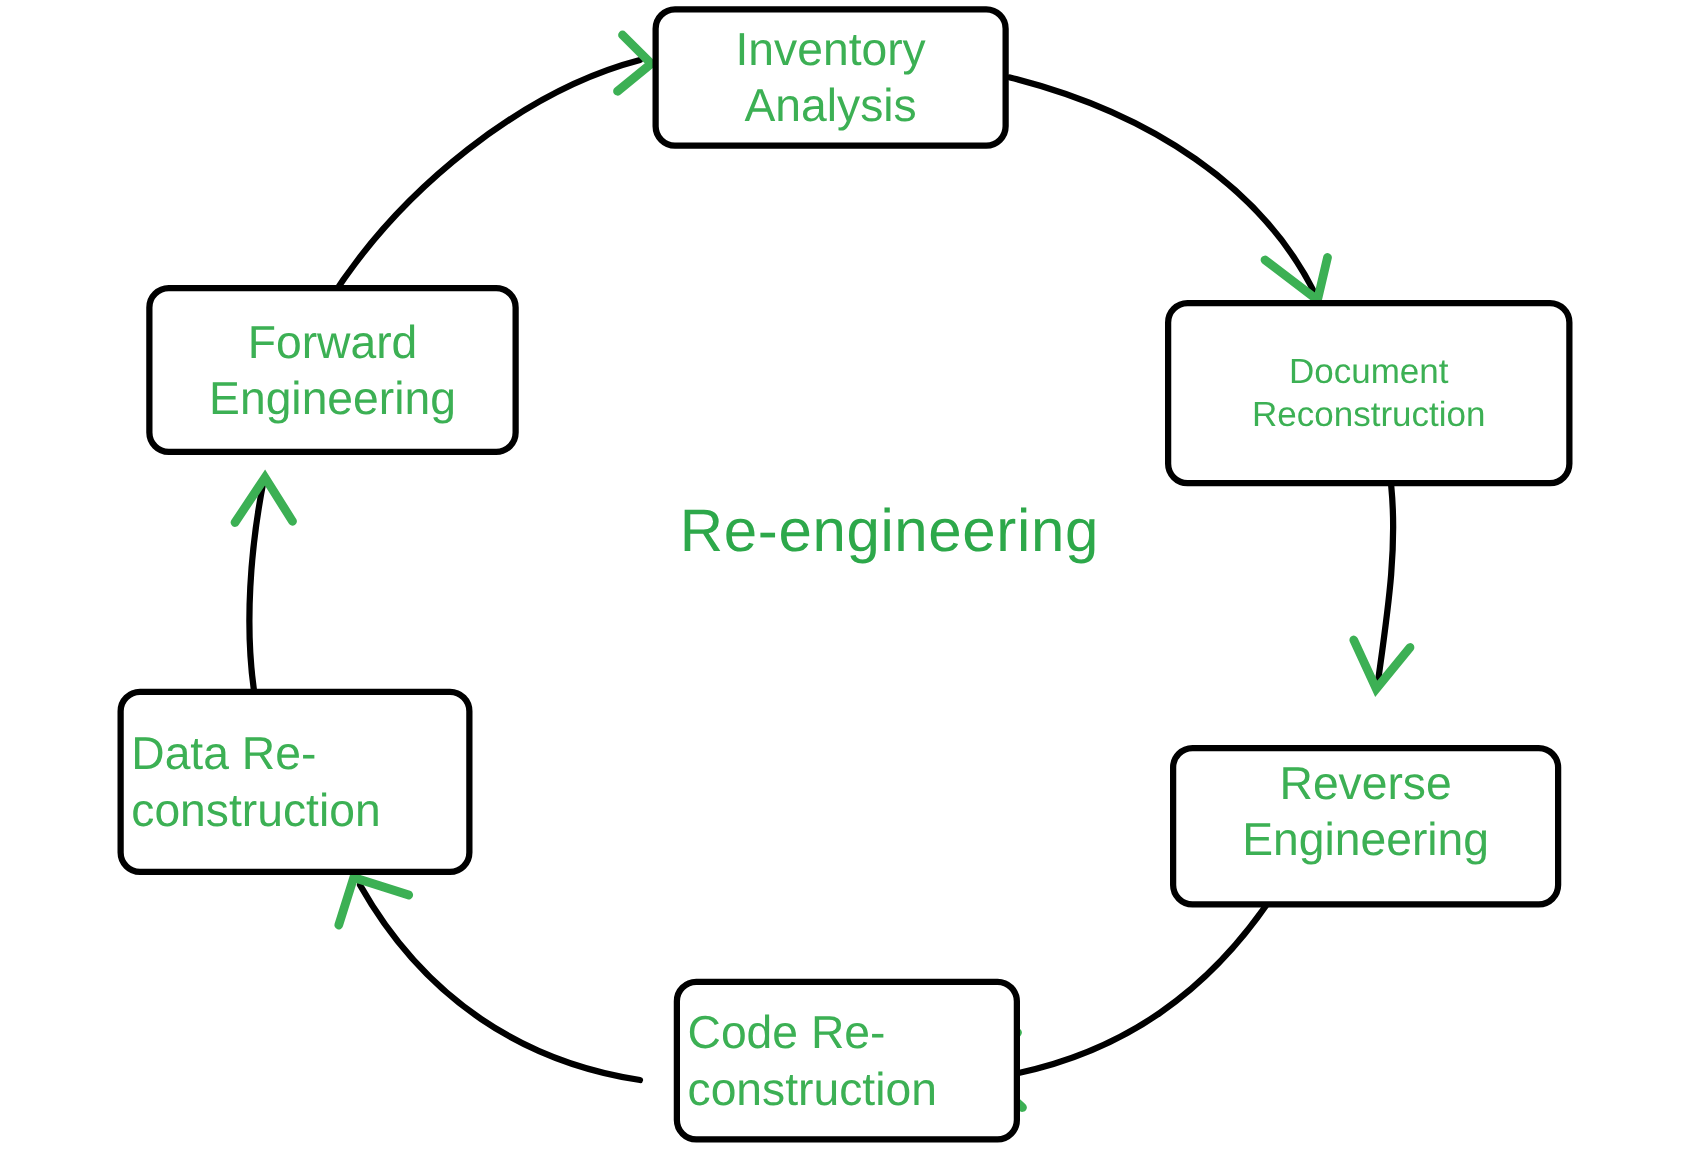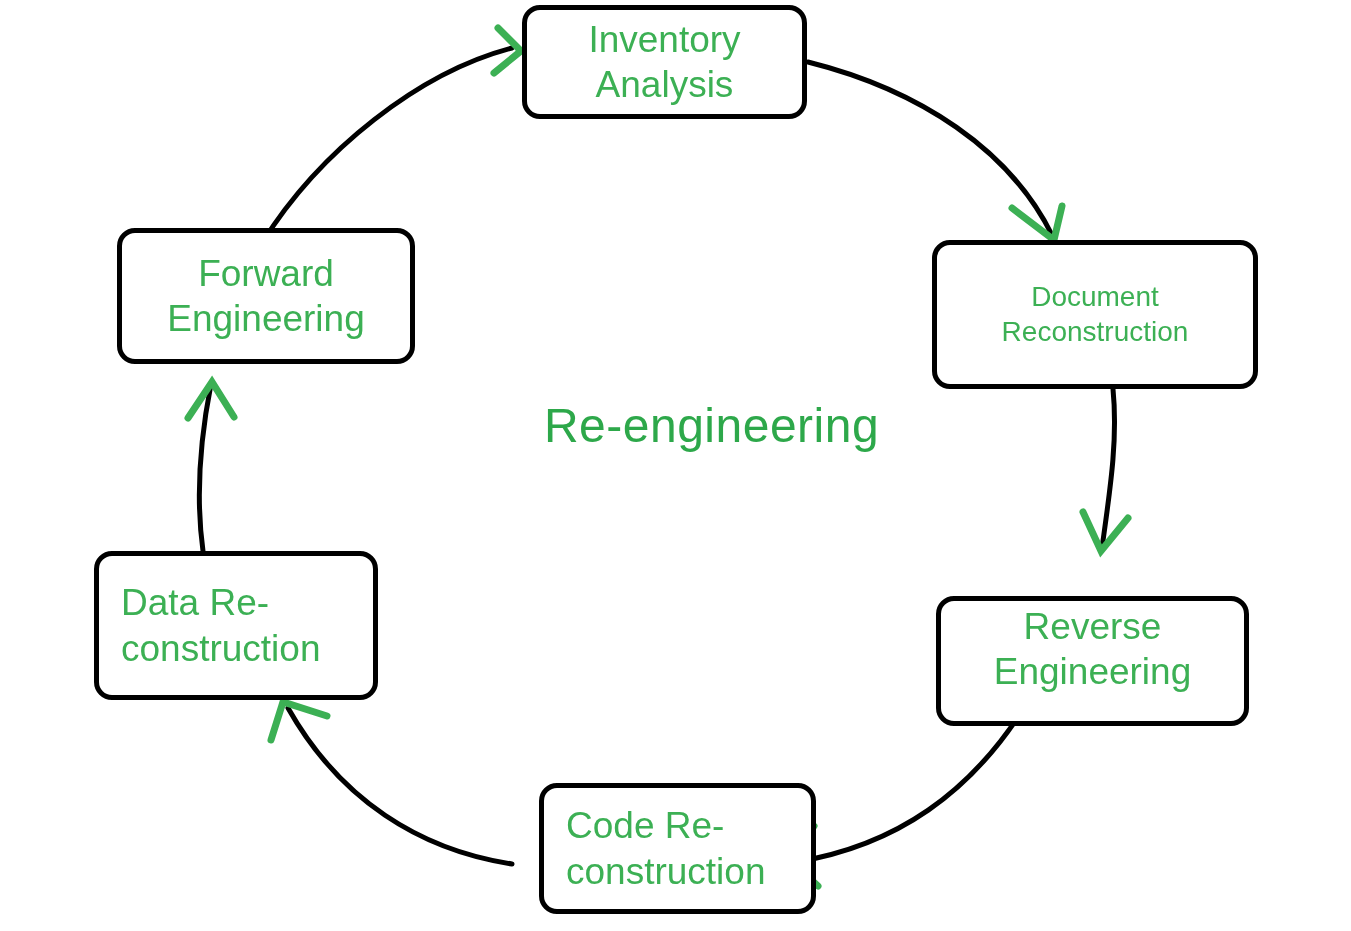--- a/index.html
+++ b/index.html
@@ -39,21 +39,21 @@
     color: #3cb054;
     font-size: 37px;
     line-height: 1.22;
     white-space: pre-line;
     text-align: center;
     padding: 0 8px;
   }
   .node-label.left-align {
     text-align: left;
     width: 100%;
-    padding-left: 22px;
+    padding-left: 6px;
   }
   #node-inventory-analysis { left: 522px; top: 5px;  width: 285px; height: 114px; }
   #node-document-reconstruction { left: 932px; top: 240px; width: 326px; height: 149px; }
   #node-reverse-engineering { left: 936px; top: 552px; width: 313px; height: 130px; margin-top: 44px; }
   #node-code-reconstruction { left: 513px; top: 783px; width: 277px; height: 131px; margin-left: 26px; }
   #node-data-reconstruction { left: 94px;  top: 551px; width: 284px; height: 149px; }
   #node-forward-engineering { left: 91px;  top: 228px; width: 298px; height: 136px; margin-left: 26px; }
 
   #node-reverse-engineering .node-label { transform: translateY(-12px); }
   #node-document-reconstruction .node-label { font-size: 28px; }

